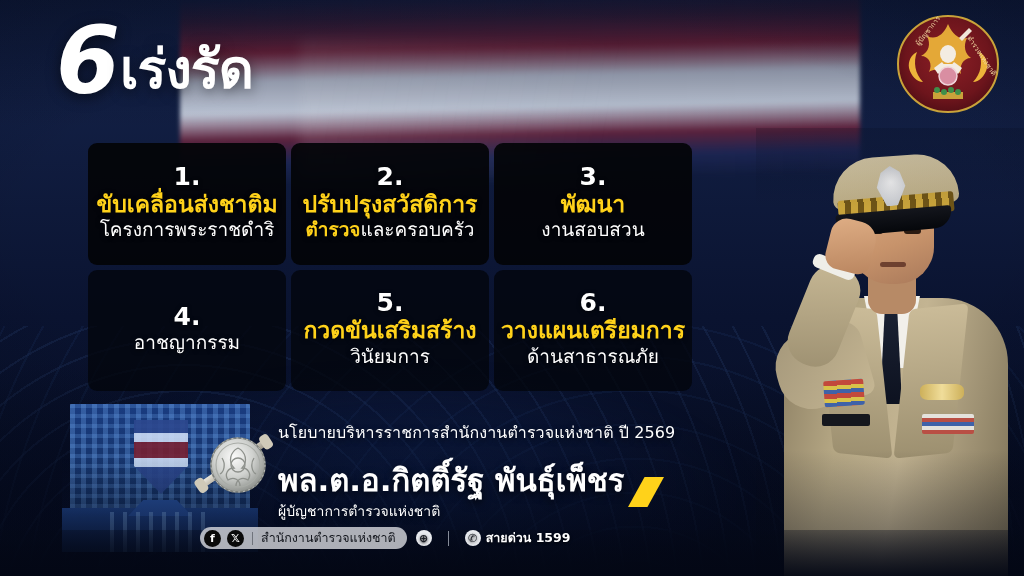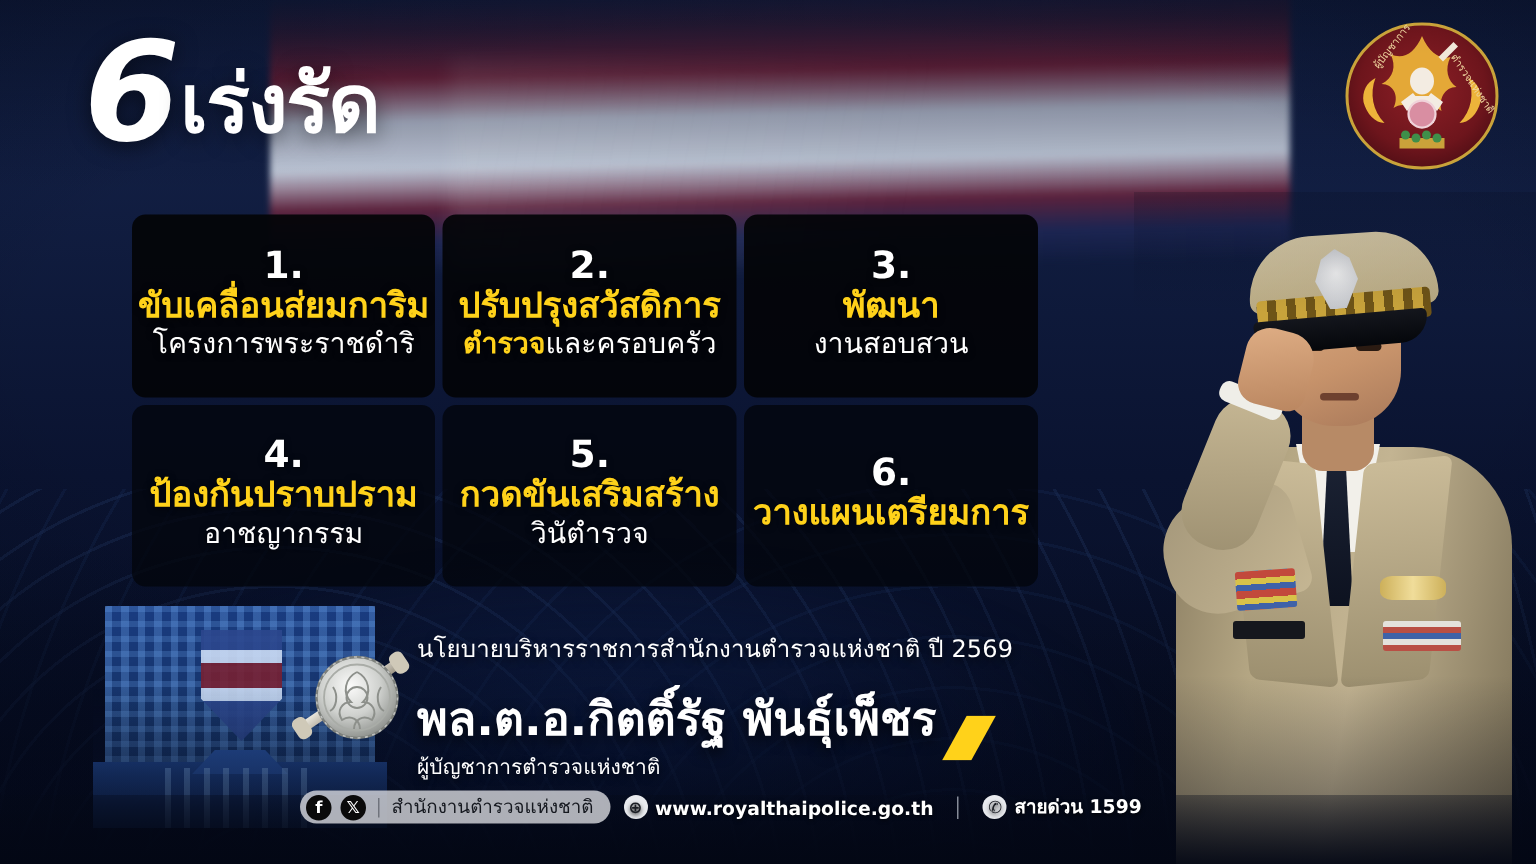--- a/index.html
+++ b/index.html
@@ -269,51 +269,51 @@
     <div class="of-nametag"></div>
     <div class="of-wing"></div>
     <div class="of-ribbons2"></div>
     <div class="of-shade"></div>
   </div>
 
   <div class="grid">
 
     <div class="card">
       <div class="c-num">1.</div>
-      <div class="c-main">ขับเคลื่อนส่ยมการิม</div>
+      <div class="c-main">ขับเคลื่อนส่งชาติม</div>
       <div class="c-sub">โครงการพระราชดำริ</div>
     </div>
 
     <div class="card">
       <div class="c-num">2.</div>
       <div class="c-main">ปรับปรุงสวัสดิการ</div>
       <div class="c-sub hl"><span>ตำรวจ</span><span class="tail">และครอบครัว</span></div>
     </div>
 
     <div class="card">
       <div class="c-num">3.</div>
       <div class="c-main">พัฒนา</div>
       <div class="c-sub">งานสอบสวน</div>
     </div>
 
     <div class="card">
       <div class="c-num">4.</div>
-      <div class="c-main">ป้องกันปราบปราม</div>
       <div class="c-sub">อาชญากรรม</div>
     </div>
 
     <div class="card">
       <div class="c-num">5.</div>
       <div class="c-main">กวดขันเสริมสร้าง</div>
-      <div class="c-sub">วินัตำรวจ</div>
+      <div class="c-sub">วินัยมการ</div>
     </div>
 
     <div class="card">
       <div class="c-num">6.</div>
       <div class="c-main">วางแผนเตรียมการ</div>
+      <div class="c-sub">ด้านสาธารณภัย</div>
     </div>
 
   </div>
 
   <div class="building">
     <div class="bd-body"></div>
     <div class="bd-win"></div>
     <div class="bd-shield"></div>
     <div class="bd-base"></div>
     <div class="bd-ped"></div>
@@ -363,21 +363,20 @@
   <div class="footer"></div>
   <div class="fbar">
     <div class="pill">
       <span class="ic">f</span>
       <span class="ic">𝕏</span>
       <span class="sep"></span>
       <span class="ptxt">สำนักงานตำรวจแห่งชาติ</span>
     </div>
     <div class="fitem">
       <span class="gic">⊕</span>
-      <span>www.royalthaipolice.go.th</span>
     </div>
     <span class="vsep"></span>
     <div class="fitem">
       <span class="gic">✆</span>
       <span>สายด่วน 1599</span>
     </div>
   </div>
 
 </div>
 

